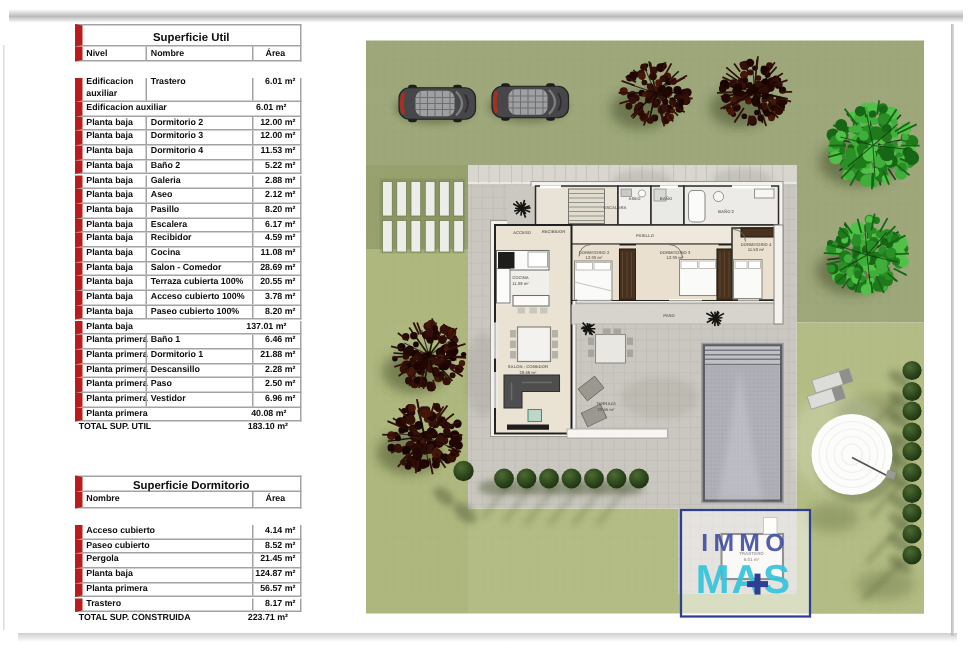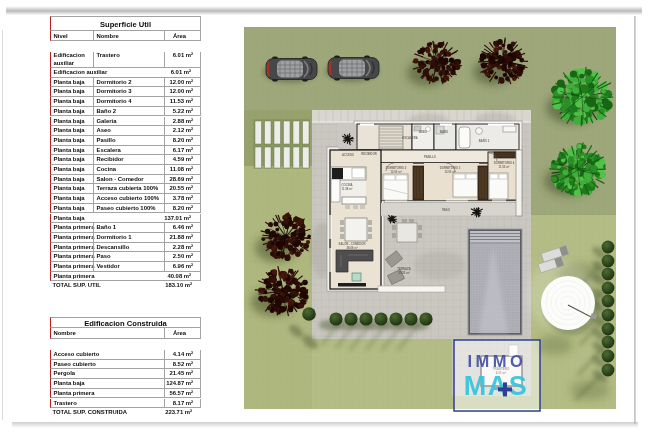--- a/index.html
+++ b/index.html
@@ -6,21 +6,21 @@
 #page{position:relative;width:648px;height:439px;background:#ffffff;overflow:hidden;
   font-family:"Liberation Sans",sans-serif;}
 .tbl{position:absolute;font-weight:bold;color:#0c0c0c;}
 .row{position:absolute;box-sizing:border-box;font-size:5.9px;line-height:9.7px;white-space:nowrap;}
 .c1{position:absolute;left:0;top:0;bottom:0;padding-left:2.5px;box-sizing:border-box;}
 .c2{position:absolute;left:41.5px;top:0;bottom:0;padding-left:3px;box-sizing:border-box;border-left:1px solid #a3a3a3;}
 .c3{position:absolute;left:113px;top:0;bottom:0;width:38px;text-align:right;padding-right:9px;box-sizing:border-box;border-left:1px solid #a3a3a3;}
 .c3n{position:absolute;left:0;top:0;bottom:0;right:0;text-align:right;padding-right:9px;box-sizing:border-box;}
 .bb{border-bottom:1px solid #a3a3a3;}
 .bt{border-top:1px solid #a3a3a3;}
-.bl{border-left:1px solid #b91c1c;}
+.bl{border-left:5px solid #b91c1c;}
 .br{border-right:1px solid #a3a3a3;}
 </style>
 </head>
 <body>
 <div id="page">
 
 <div style="position:absolute;left:6px;top:6px;width:636px;height:9px;background:linear-gradient(180deg,rgba(200,200,200,0) 0%,rgba(175,175,175,0.85) 55%,rgba(230,230,230,0.2) 100%);"></div>
 
 <div style="position:absolute;left:634px;top:16px;width:2px;height:408px;background:linear-gradient(90deg,#bdbdbd,#dddddd);"></div>
 
@@ -153,21 +153,21 @@
         </div>
 <div class="row" style="left:0;top:265.4px;width:151px;height:9.7px;">
           <div class="c1">TOTAL SUP. UTIL</div>
           <div class="c3n">183.10 m²</div>
         </div>
 </div>
 </div>
 
 <div class="tbl" style="left:50px;top:317px;width:151px;">
 
-  <div class="row bb bt bl br" style="left:0;top:0;width:151px;height:11px;font-size:7.6px;line-height:11px;text-align:center;">Edificacion Construida</div>
+  <div class="row bb bt bl br" style="left:0;top:0;width:151px;height:11px;font-size:7.6px;line-height:11px;text-align:center;">Superficie Dormitorio</div>
 
   <div class="row bb bl br" style="left:0;top:11px;width:151px;height:11px;line-height:11px;">
     <div class="c1">Nombre</div>
         <div class="c3" style="text-align:left;padding-left:8px;">Área</div>
   </div>
   <div id="t2rows">
 <div class="row bb bl br" style="left:0;top:33px;width:151px;height:9.7px;">
           <div class="c1">Acceso cubierto</div>
           <div class="c3">4.14 m²</div>
         </div>

